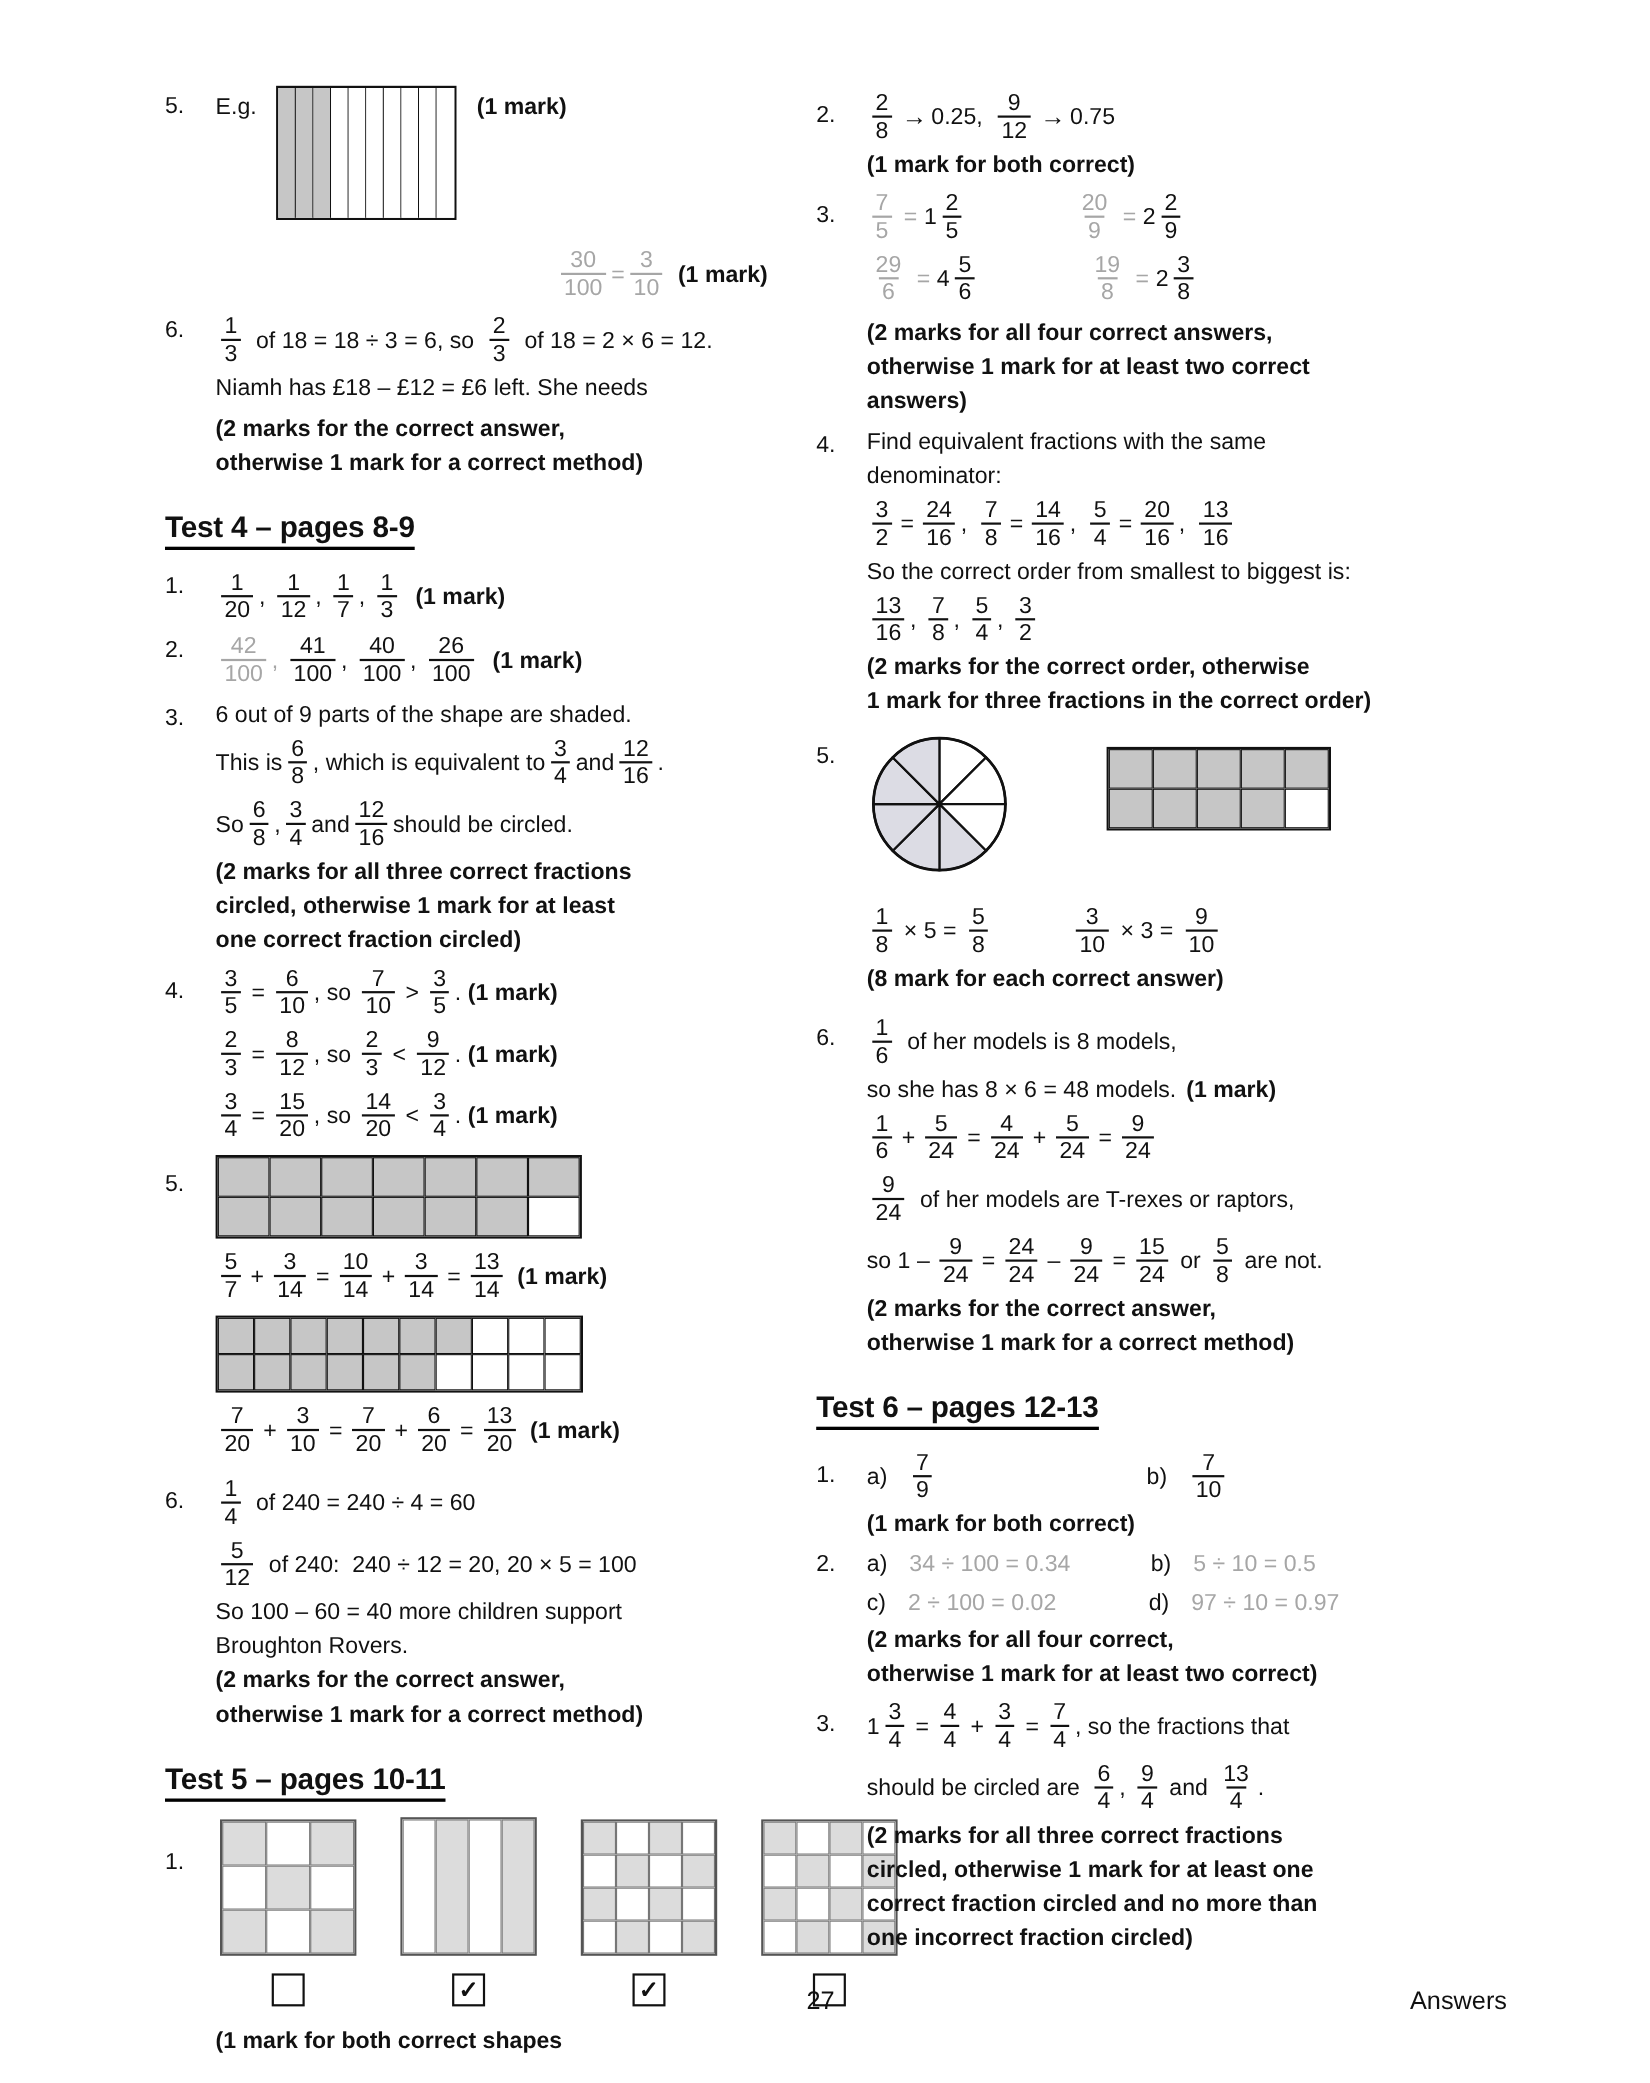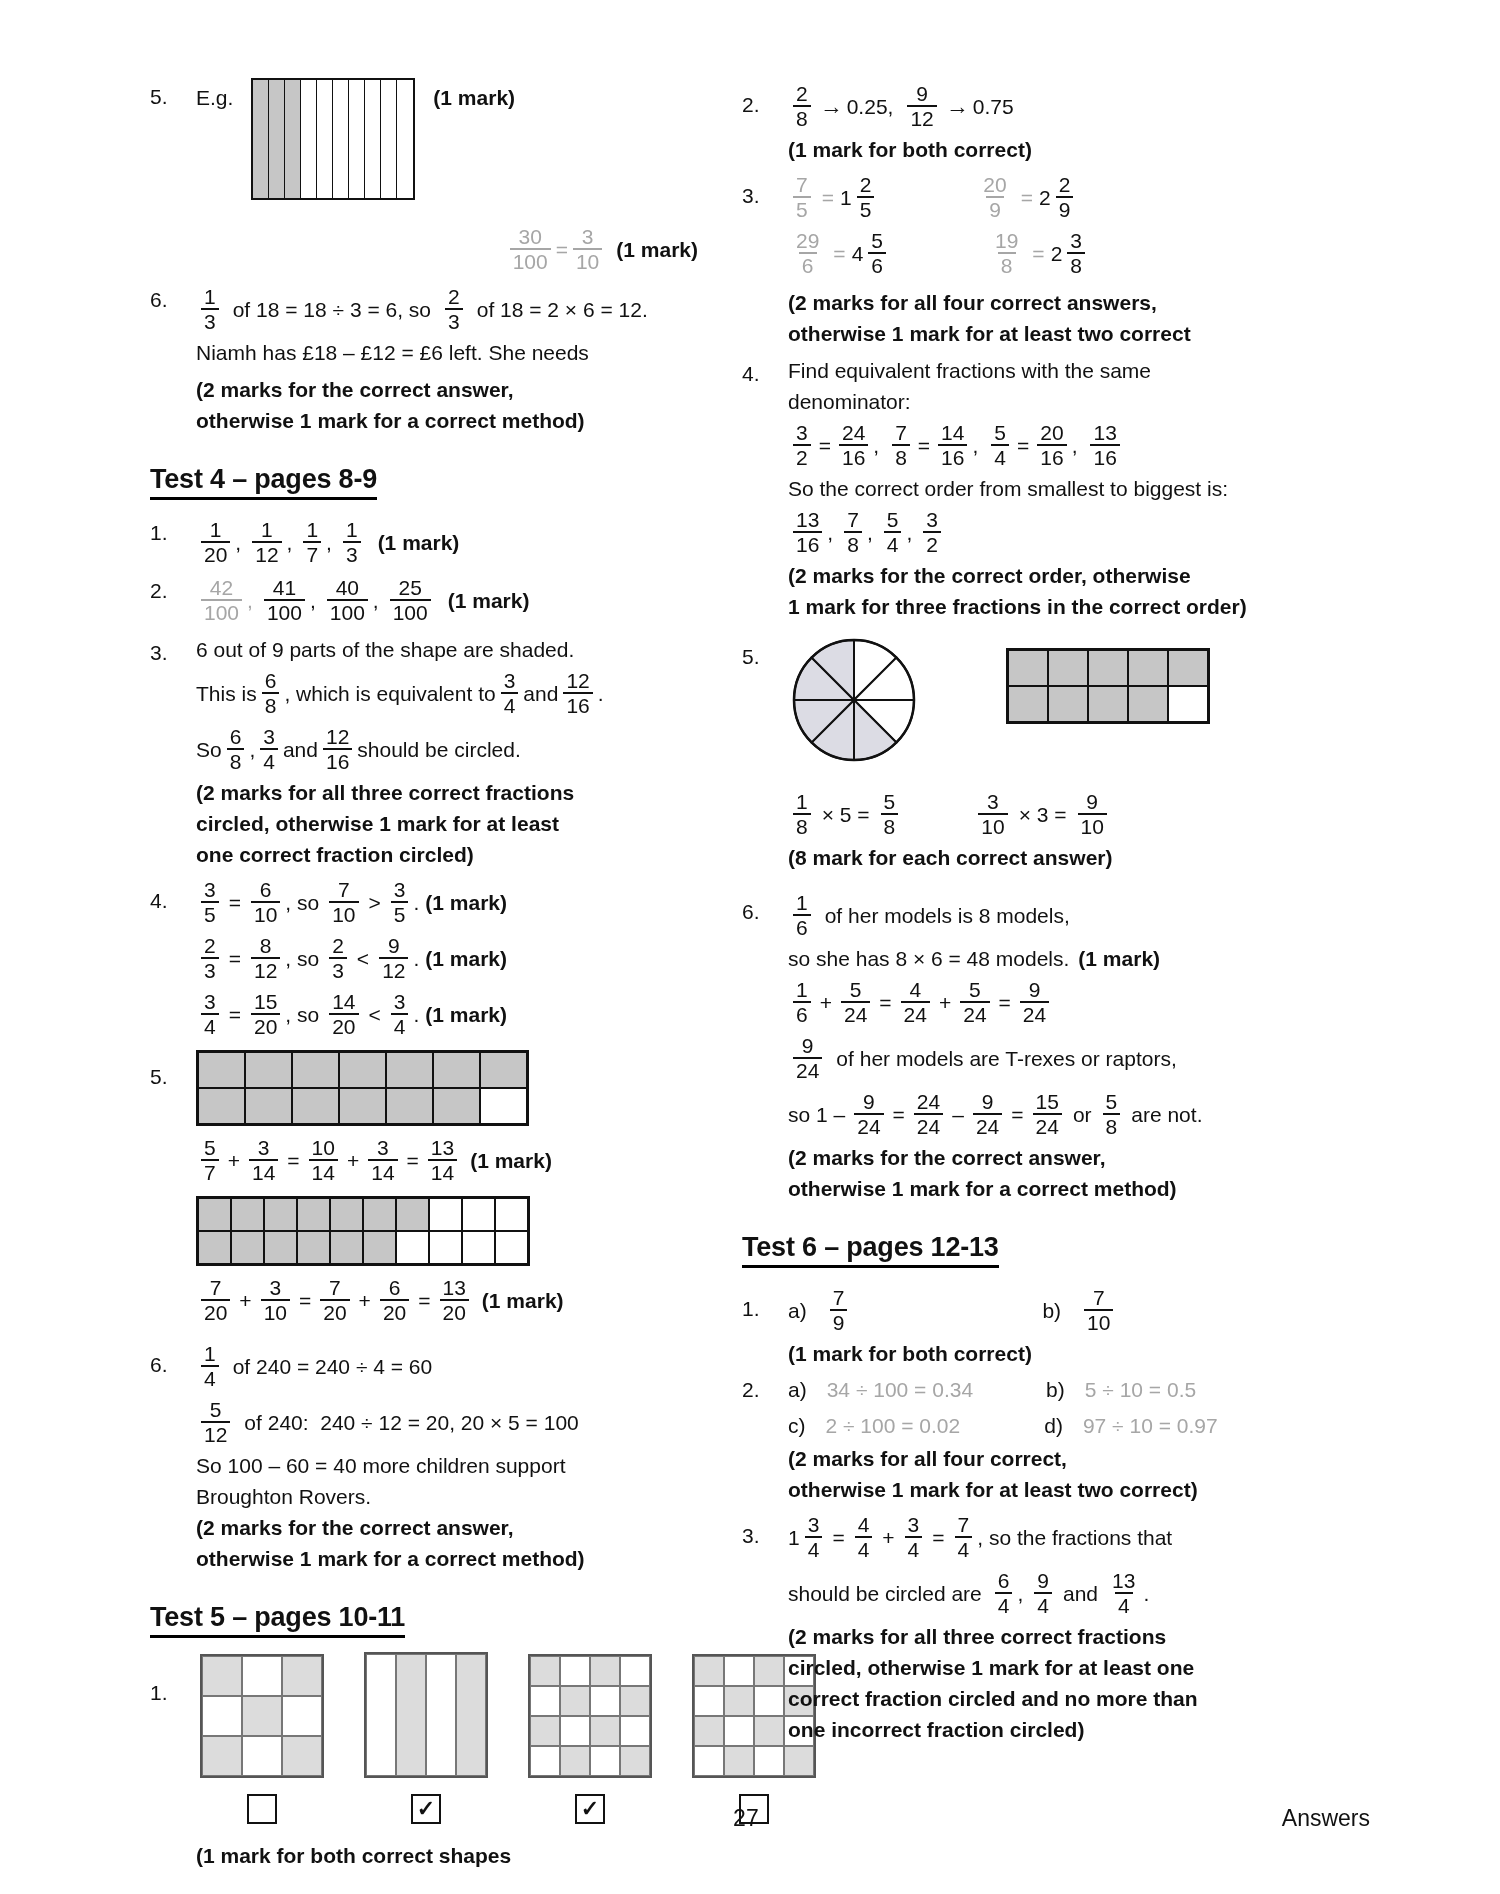--- a/index.html
+++ b/index.html
@@ -227,21 +227,21 @@
               </span>
               <span class="txt">,</span>
               <span style="display: inline-block; width: 6px;"></span>
               <span class="frac">
                 <span class="n">40</span>
                 <span class="d">100</span>
               </span>
               <span class="txt">,</span>
               <span style="display: inline-block; width: 6px;"></span>
               <span class="frac">
-                <span class="n">25</span>
+                <span class="n">26</span>
                 <span class="d">100</span>
               </span>
               <span style="display: inline-block; width: 6px;"></span>
               <span style="display: inline-block; width: 6px;"></span>
               <span class="txt bold">(1 mark)</span>
             </div>
       </div>
     </div>
 
     <div class="item" style="margin-top:6px;">
@@ -738,20 +738,21 @@
                   <span class="txt">2</span>
                   <span class="frac">
                     <span class="n">3</span>
                     <span class="d">8</span>
                   </span>
                 </span>
               </div>
             </div>
         <div class="plain bold" style="margin-top:6px;">(2 marks for all four correct answers,</div>
         <div class="plain bold">otherwise 1 mark for at least two correct</div>
+        <div class="plain bold">answers)</div>
       </div>
     </div>
 
     <div class="item" style="margin-top:6px;">
       <div class="num">4.</div>
       <div class="body">
         <div class="plain">Find equivalent fractions with the same</div>
         <div class="plain">denominator:</div>
         <div class="line tall" id="rq4eq">
               <span class="frac">

